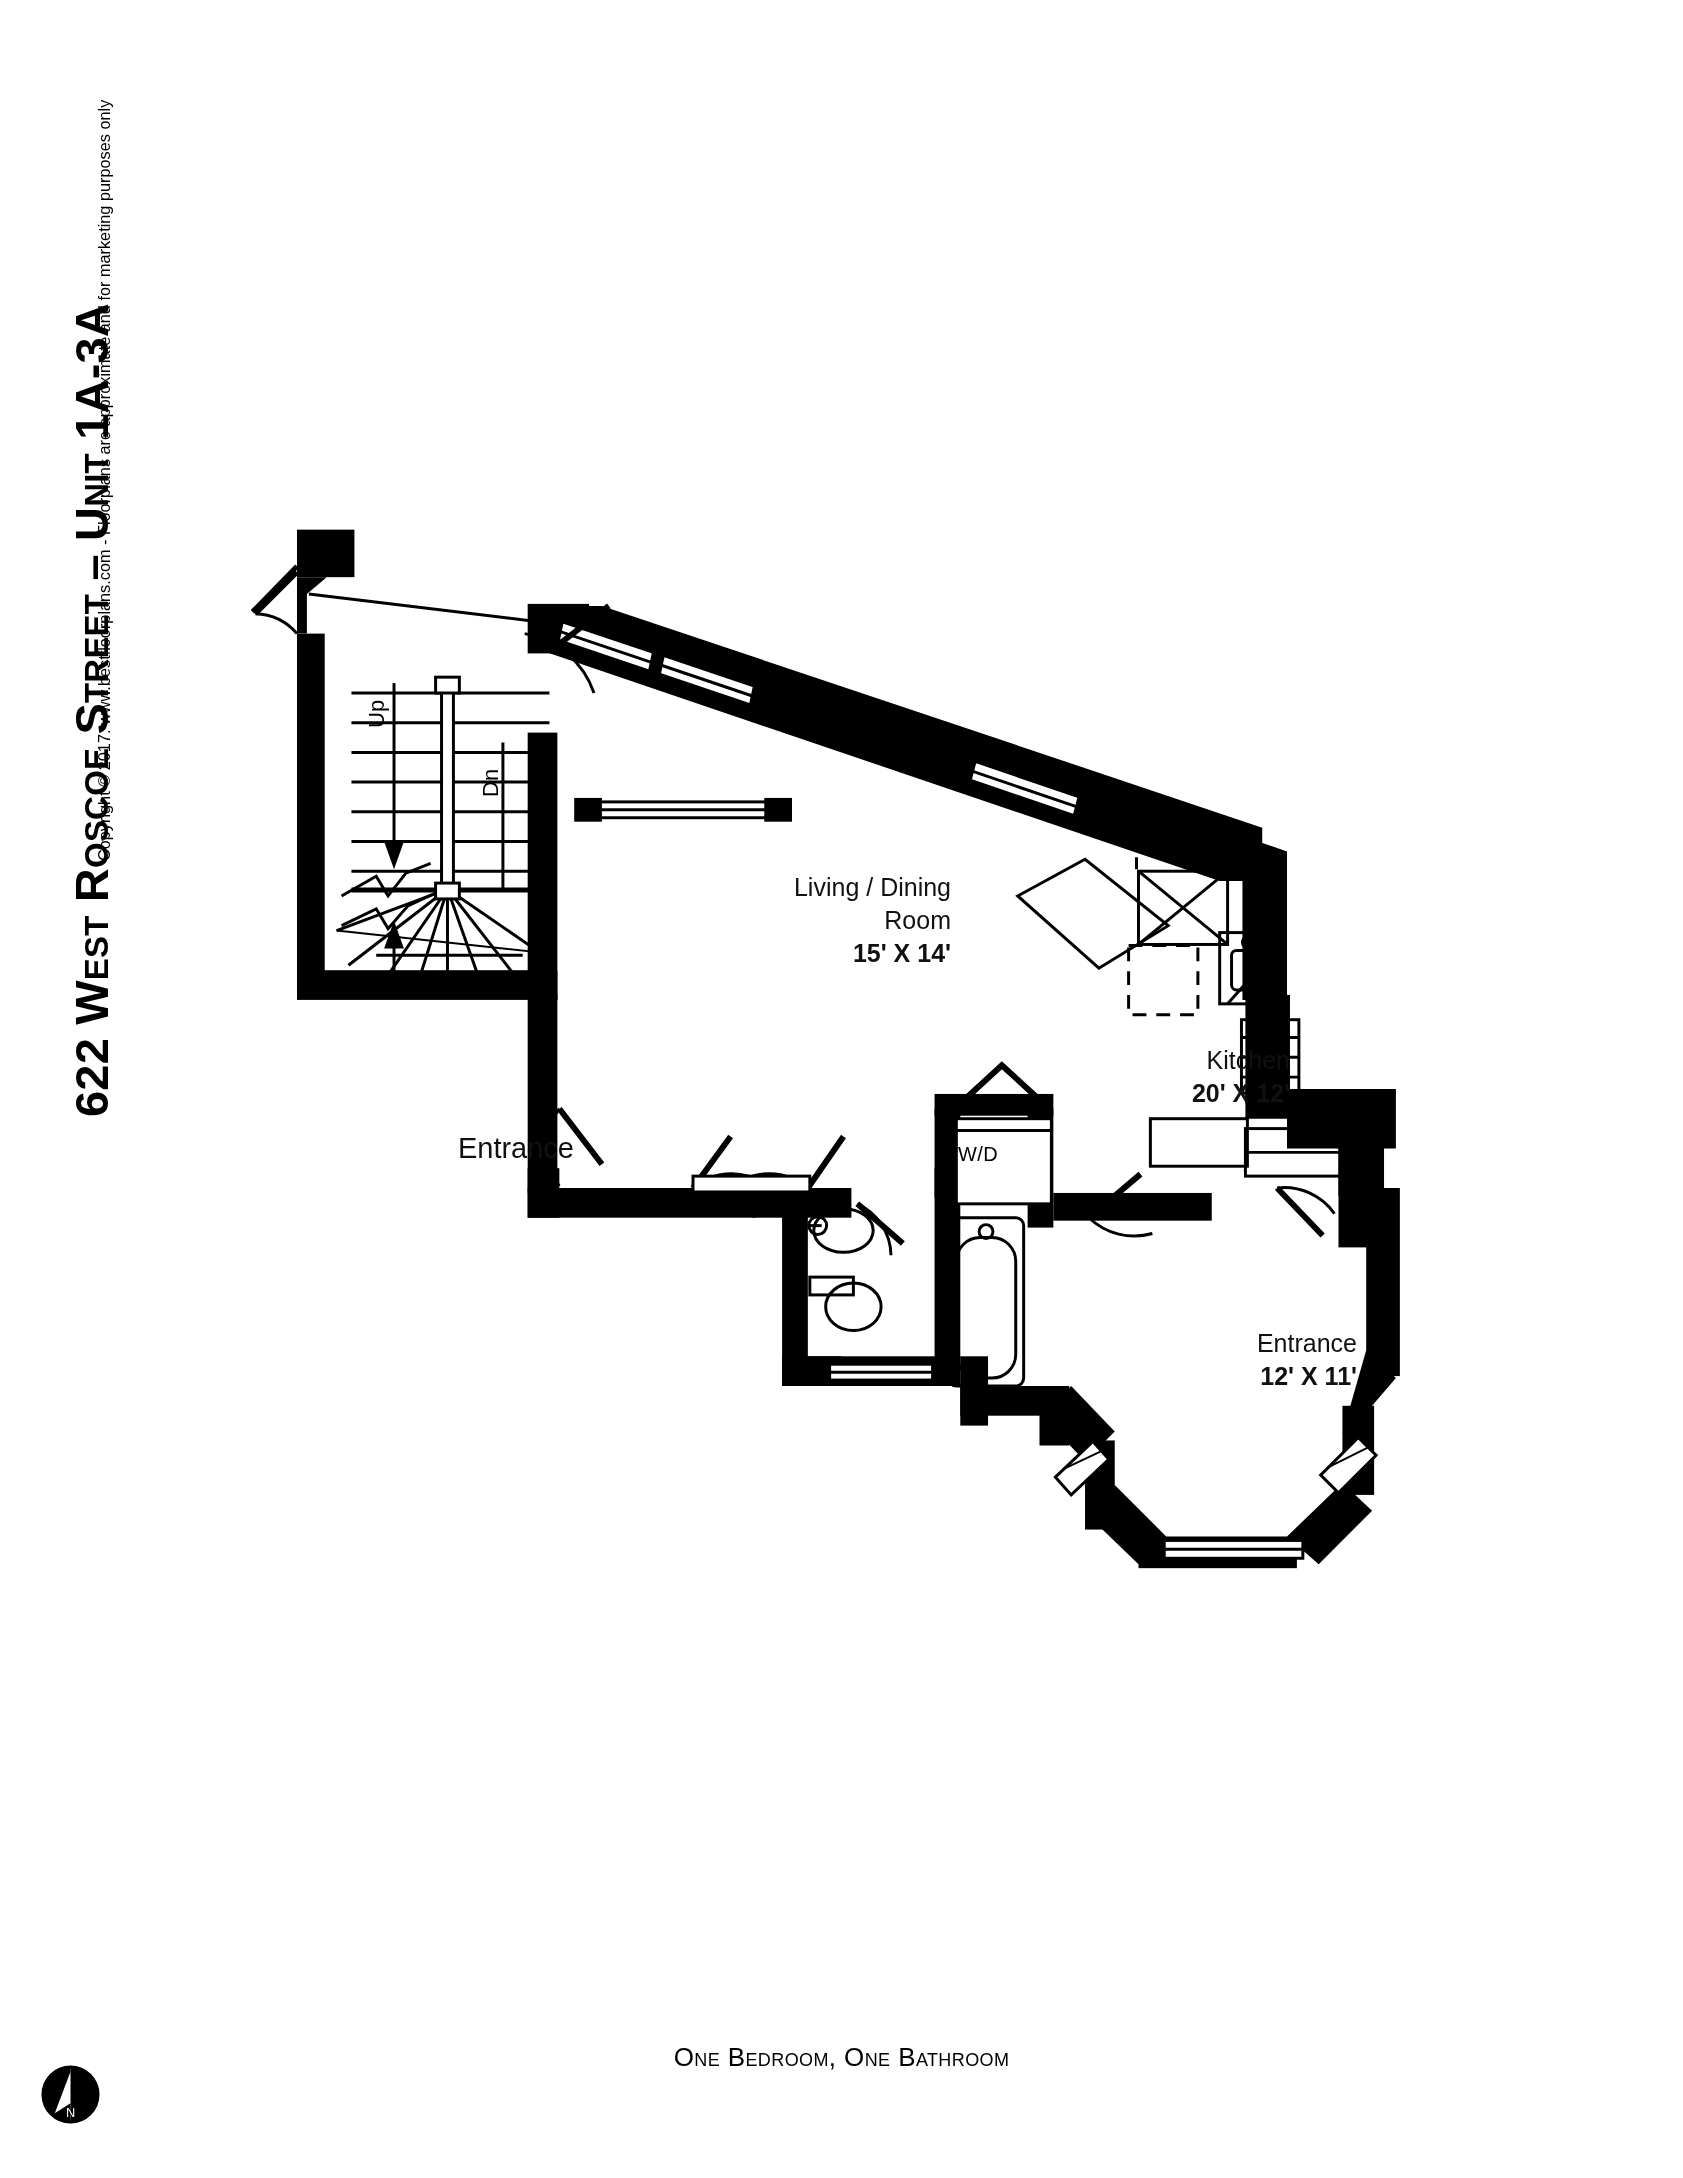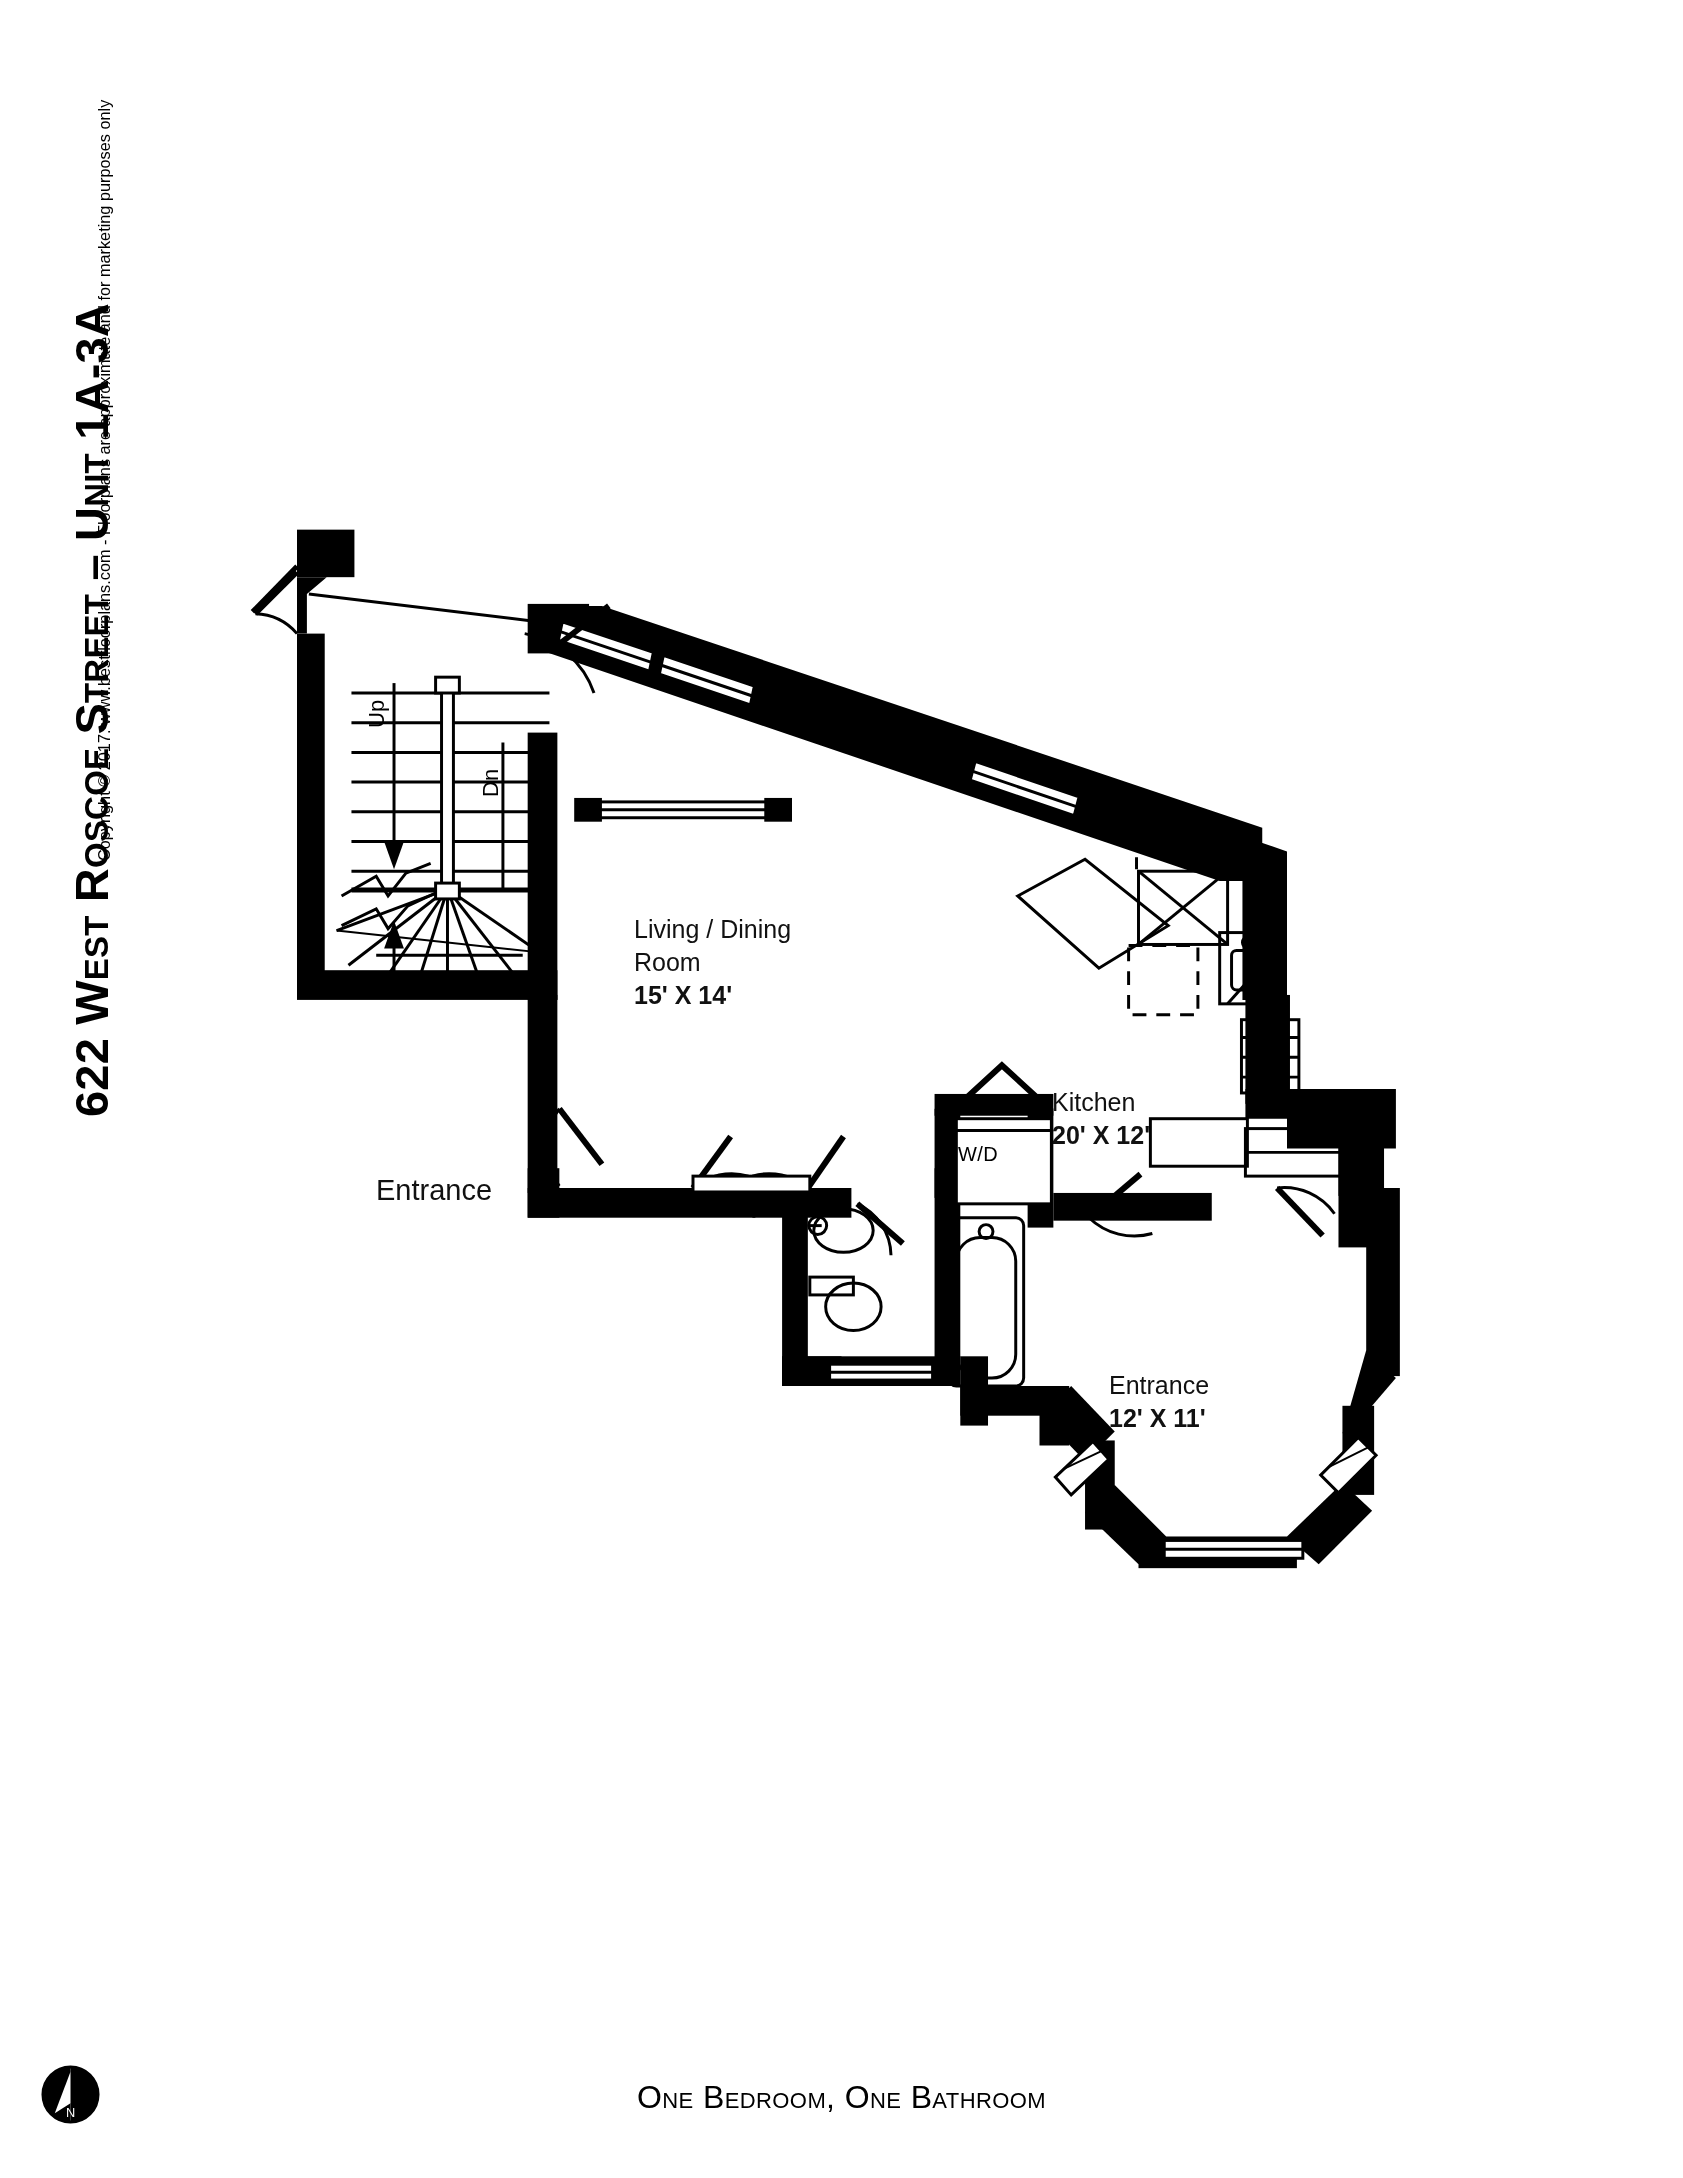--- a/index.html
+++ b/index.html
@@ -55,24 +55,23 @@
   
   #footer-caption {
     position: absolute;
     left: 0;
     top: 2039px;
     width: 1683px;
     text-align: center;
     line-height: 1.42;
   }
   #footer-caption .cap-line {
-    font-size: 32px;
+    font-size: 26px;
     font-variant: small-caps;
     letter-spacing: 0.4px;
-    margin-top: 36px;
   }
 
   
   #north-arrow {
     position: absolute;
     left: 40px;
     top: 2064px;
     width: 61px;
     height: 61px;
   }
@@ -82,26 +81,25 @@
     position: absolute;
     left: 0;
     top: 0;
     width: 1683px;
     height: 2178px;
   }
 
   
   .room-label {
     position: absolute;
-    text-align: left;
+    text-align: right;
     font-size: 25px;
     line-height: 1.32;
     white-space: nowrap;
     color: #111;
-    margin-top: 42px;
   }
   .room-label .dim { display: block; font-weight: bold; }
 
   #label-living   { left: 634px;  top: 871px;  width: 317px; }
   #label-kitchen  { left: 1052px; top: 1044px; width: 238px; }
   #label-bedroom  { left: 1109px; top: 1327px; width: 248px; }
   #label-entrance { left: 376px;  top: 1129px; width: 198px; font-size: 29px; }
 
   .fixture-label {
     position: absolute;

